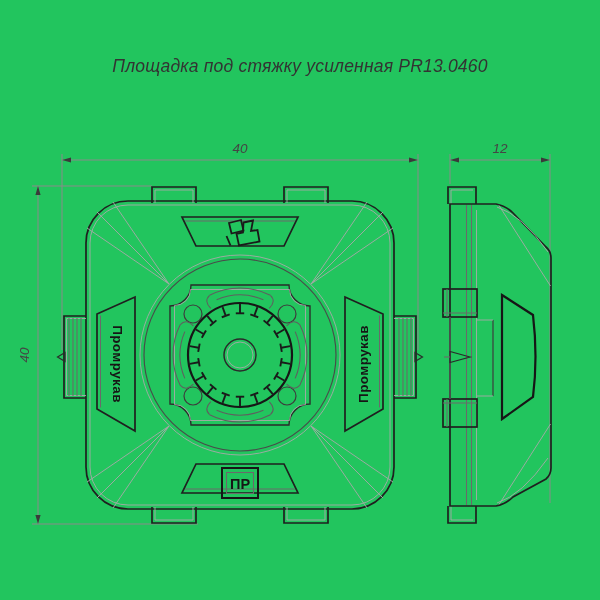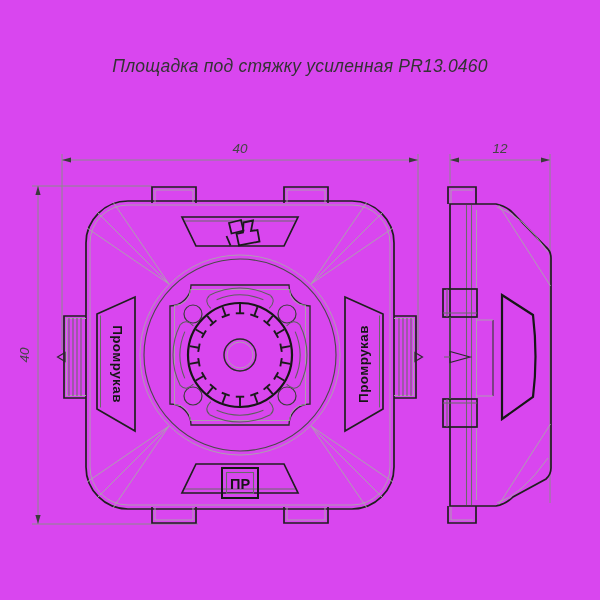--- a/index.html
+++ b/index.html
@@ -1,16 +1,16 @@
 <!DOCTYPE html>
 <html><head>
 <meta charset="utf-8">
 <style>
   html,body{margin:0;padding:0;background:#fff;}
-  .page{position:relative;width:600px;height:600px;background:#d946ef;overflow:hidden;}
+  .page{position:relative;width:600px;height:600px;background:#22c55e;overflow:hidden;}
   svg{display:block;}
   svg text{font-family:"Liberation Sans",sans-serif;}
   .title-text{font-size:17.5px;font-style:italic;fill:#333333;letter-spacing:0.2px;}
   .dim-text{font-size:13.5px;font-style:italic;fill:#454545;}
   .brand-text{font-size:13.5px;font-weight:bold;fill:#161616;letter-spacing:0.4px;}
   .logo-text{font-size:14.5px;font-weight:bold;fill:#161616;}
   .s-dark{stroke:#1f1f1f;fill:none;stroke-width:1.7;}
   .s-heavy{stroke:#161616;fill:none;stroke-width:2.2;}
   .s-med{stroke:#6a6a6a;fill:none;stroke-width:1.05;}
   .s-light{stroke:#a8a8a8;fill:none;stroke-width:0.9;}

